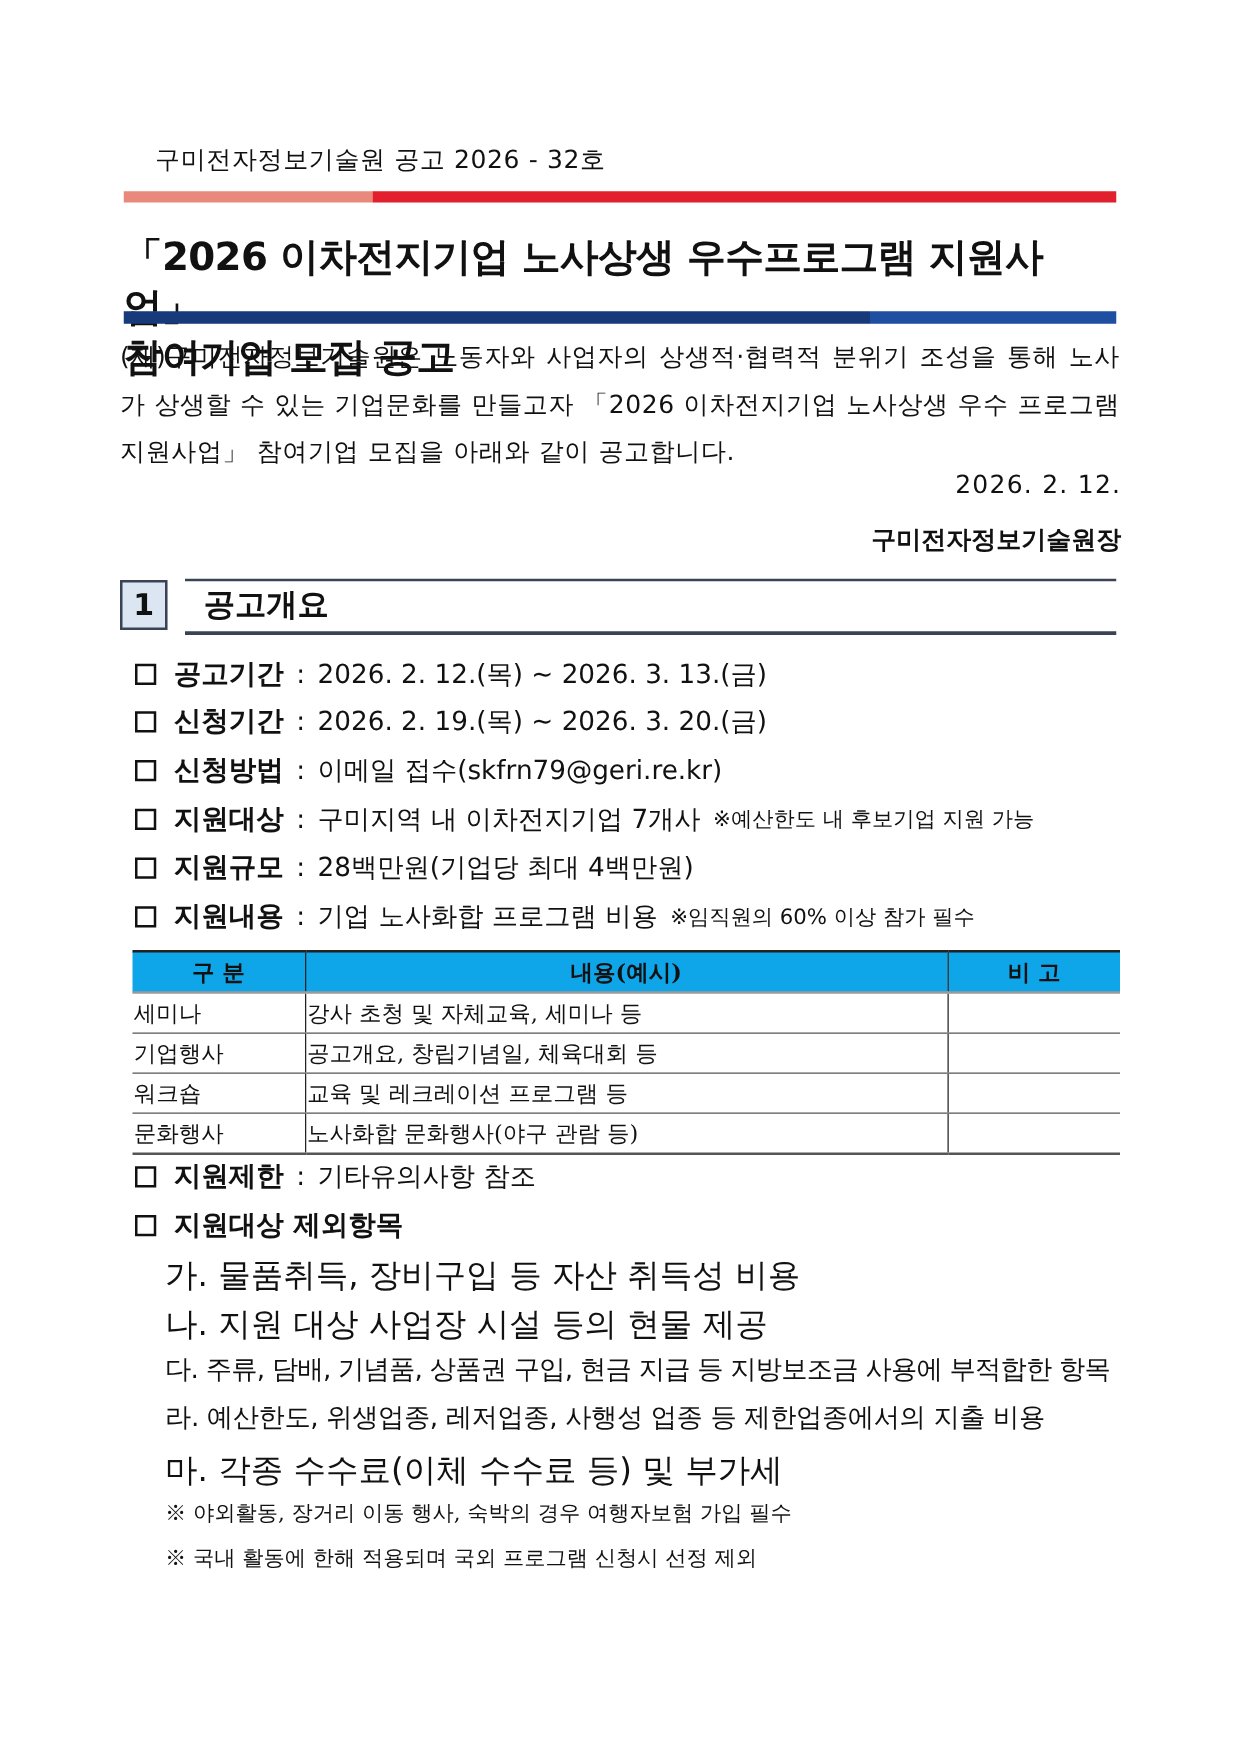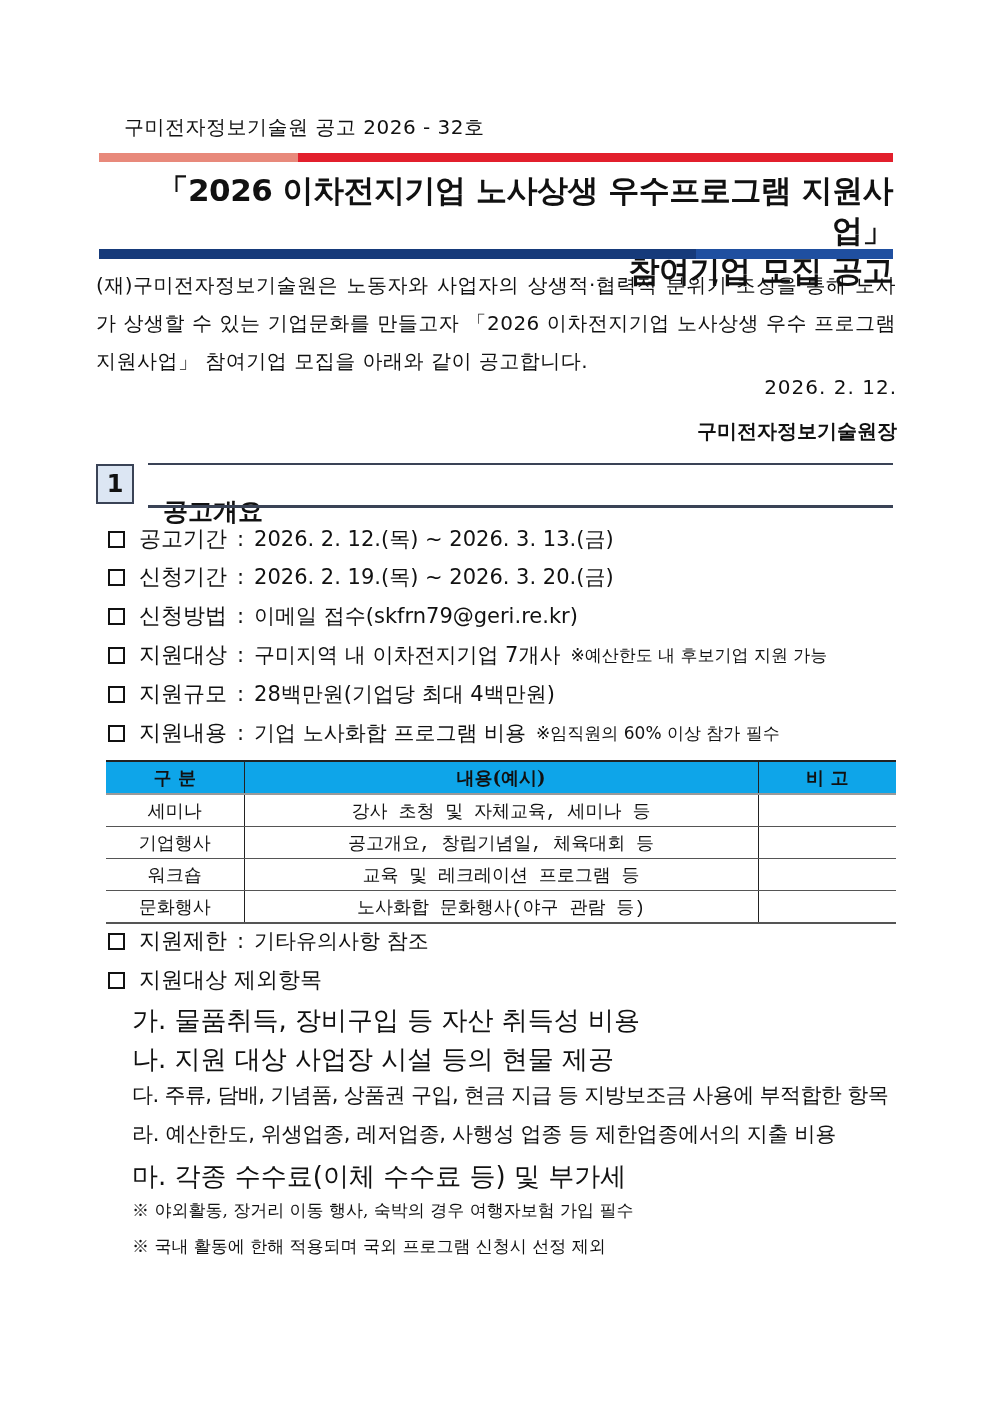--- a/index.html
+++ b/index.html
@@ -3,45 +3,45 @@
 <meta charset="utf-8">
 <style>
   html, body { margin:0; padding:0; background:#ffffff; }
   body { width:992px; height:1403px; position:relative; overflow:hidden;
          font-family:"DejaVu Sans","Liberation Sans",sans-serif; color:#111; }
   .abs { position:absolute; }
   .docno { left:96px; top:114px; font-size:20px; letter-spacing:0.5px;margin-left:28px; }
   .bar-top { left:99px; top:153px; width:794px; height:9px; display:flex; }
   .bar-top .a { width:199px; background:#e8897b; }
   .bar-top .b { flex:1; background:#e21f2c; }
-  .title { left:99px; top:170px; width:794px; text-align:right; font-weight:bold;
+  .title { left:99px; top:186px; width:794px; text-align:left; font-weight:bold;
            font-size:31px; line-height:40px; letter-spacing:-0.5px; }
   .bar-bot { left:99px; top:249px; width:794px; height:10px; display:flex; }
   .bar-bot .a { width:597px; background:#163a7a; }
   .bar-bot .b { flex:1; background:#1f4fa0; }
   .intro { left:96px; top:266px; width:800px; font-size:20px; line-height:38px;
            text-align:justify; text-align-last:left; letter-spacing:0.5px; }
   .date { right:95px; top:375px; font-size:20px; letter-spacing:1px; }
   .signer { right:95px; top:418px; font-size:20px; font-weight:bold; }
   .sec-box { left:96px; top:464px; width:38px; height:40px; background:#dce6f3;
              border:2px solid #3a4356; box-sizing:border-box; font-weight:bold;
              font-size:24px; display:flex; align-items:center; justify-content:center; }
   .sec-line-top { left:148px; top:463px; width:745px; height:2px; background:#3a4356; }
   .sec-line-bot { left:148px; top:505px; width:745px; height:3px; background:#3a4356; }
-  .sec-title { left:163px; top:467px; font-size:25px; font-weight:bold;margin-top:28px; }
+  .sec-title { left:163px; top:467px; font-size:25px; font-weight:bold; }
   .item { left:108px; font-size:21px; display:flex; align-items:center; white-space:nowrap; }
   .chk { width:17px; height:17px; border:2px solid #111; box-sizing:border-box; margin-right:14px; }
-  .lbl { font-weight:normal; font-size:22px; }
+  .lbl { font-weight:bold; font-size:22px; }
   .sep { margin:0 10px; }
   .note { font-size:17px; margin-left:10px; }
   table.ex { position:absolute; left:106px; top:760px; width:790px; border-collapse:collapse;
              font-family:"DejaVu Serif","Liberation Serif",serif; font-size:18px; }
   table.ex th { background:#0ea5e9; font-weight:bold; height:29px; border-top:2px solid #222;
                 border-bottom:2px solid #9a9a9a; }
-  table.ex td { height:29px; text-align:center; border-bottom:1px solid #555;font-family:Liberation Mono, monospace; }
+  table.ex td { height:29px; border-bottom:1px solid #555; }
   table.ex tr:last-child td { border-bottom:2px solid #555; }
   table.ex th + th, table.ex td + td { border-left:1.5px solid #222; }
   .sub { left:132px; font-size:26px; white-space:nowrap; }
   .foot { left:132px; font-family:"DejaVu Serif","Liberation Serif",serif; font-size:17px; white-space:nowrap; }
 </style>
 </head>
 <body>
 
 <div class="abs docno">구미전자정보기술원 공고 2026 - 32호</div>
 

